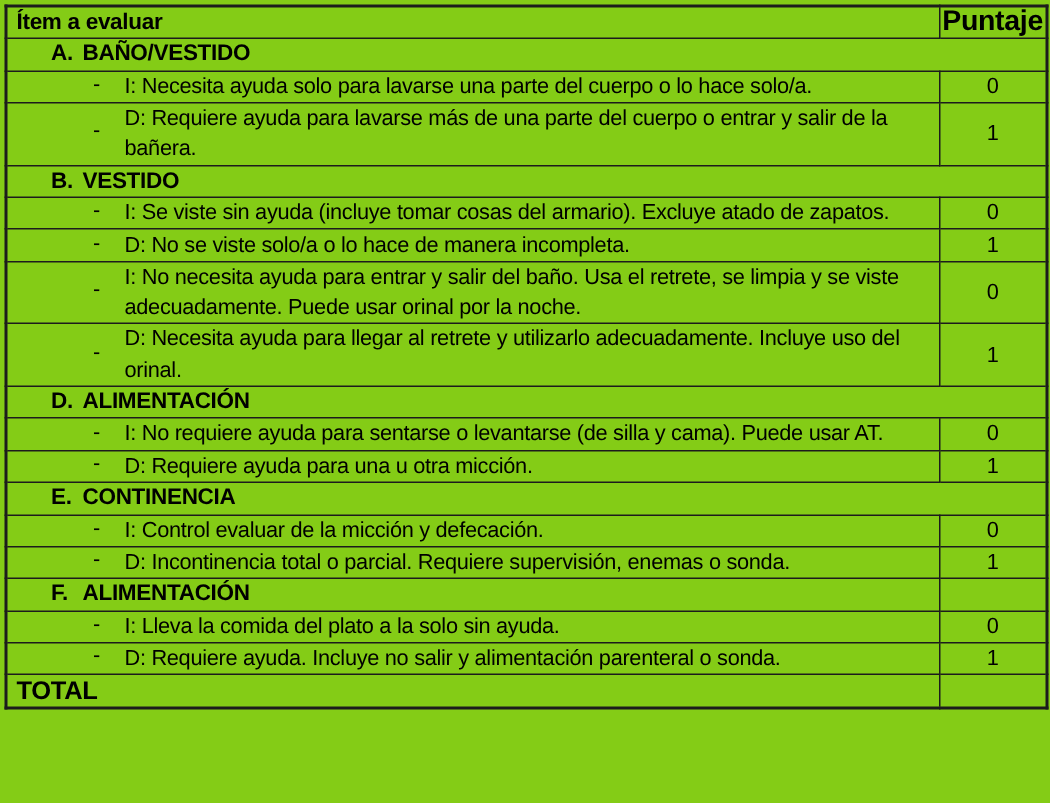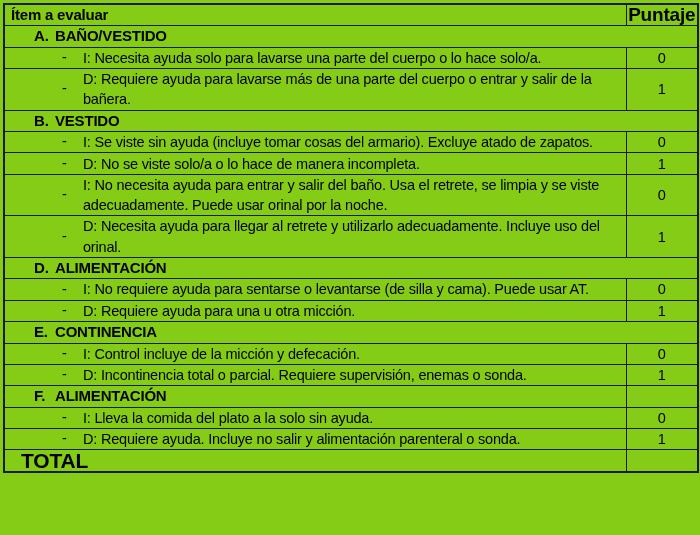--- a/index.html
+++ b/index.html
@@ -63,22 +63,22 @@
     position: absolute;
     left: 57px;
     top: 50%;
     transform: translateY(-56%);
   }
   td.score {
     text-align: center;
   }
   td.total {
     font-weight: bold;
-    font-size: 21px;
-    padding-left: 16px;
+    font-size: 17px;
+    padding-left: 6px;
   }
 </style>
 </head>
 <body>
 
 <div class="sheet">
   <table class="eval">
     <colgroup>
       <col class="c-item">
       <col class="c-score">
@@ -157,21 +157,21 @@
       <td class="score">1</td>
     </tr>
 
     <tr class="r1">
       <td class="sec" colspan="2">
         <span class="letter">E.</span><span>CONTINENCIA</span>
       </td>
     </tr>
     <tr class="r1">
       <td class="item">
-        <span class="dash">-</span><span>I: Control incluye de la micción y defecación.</span>
+        <span class="dash">-</span><span>I: Control evaluar de la micción y defecación.</span>
       </td>
       <td class="score">0</td>
     </tr>
     <tr class="r1">
       <td class="item">
         <span class="dash">-</span><span>D: Incontinencia total o parcial. Requiere supervisión, enemas o sonda.</span>
       </td>
       <td class="score">1</td>
     </tr>
 

